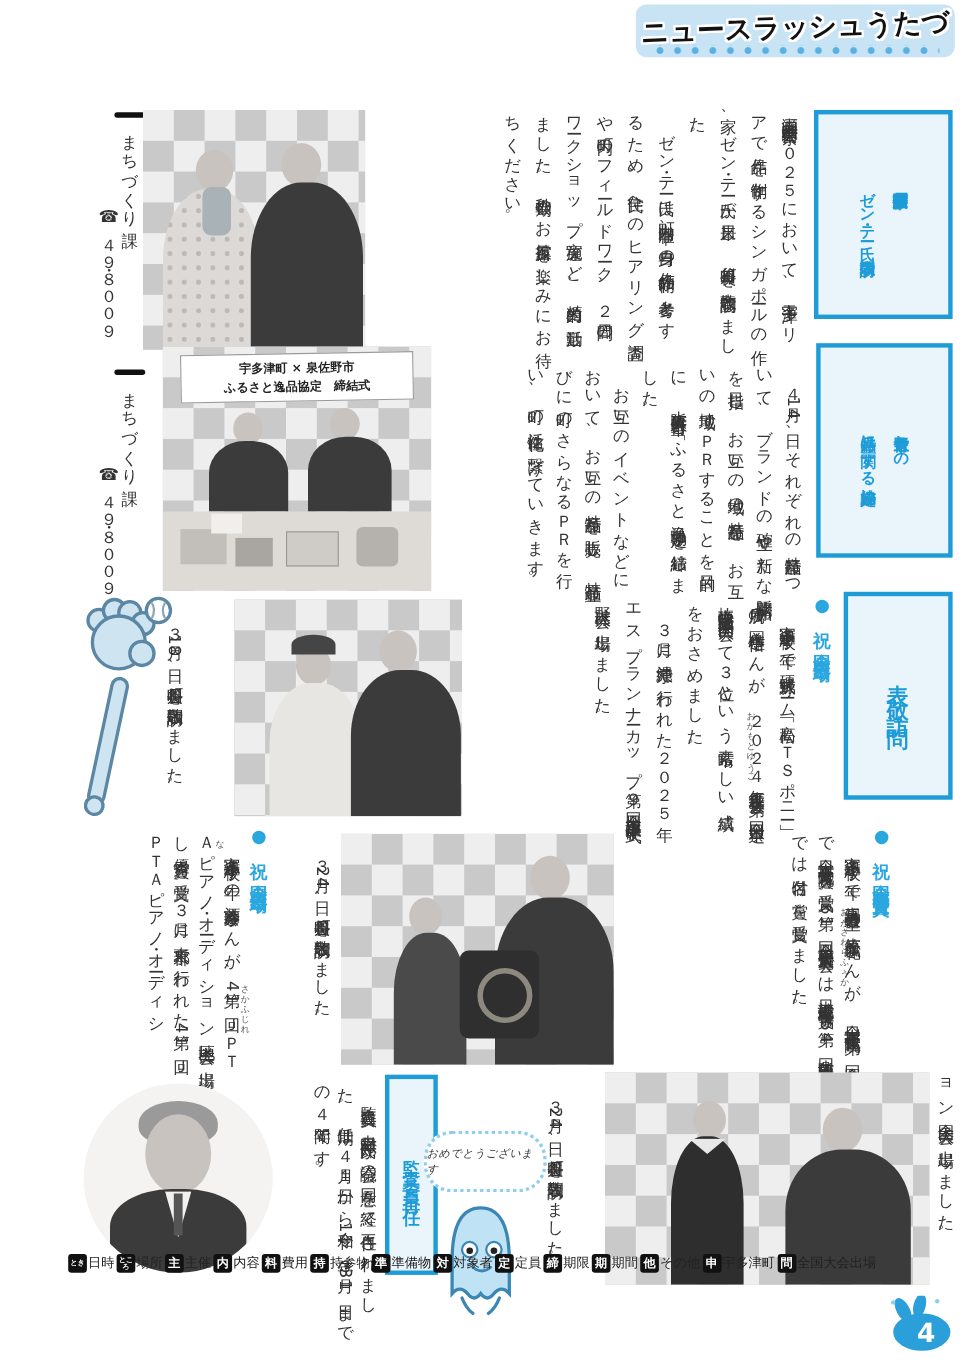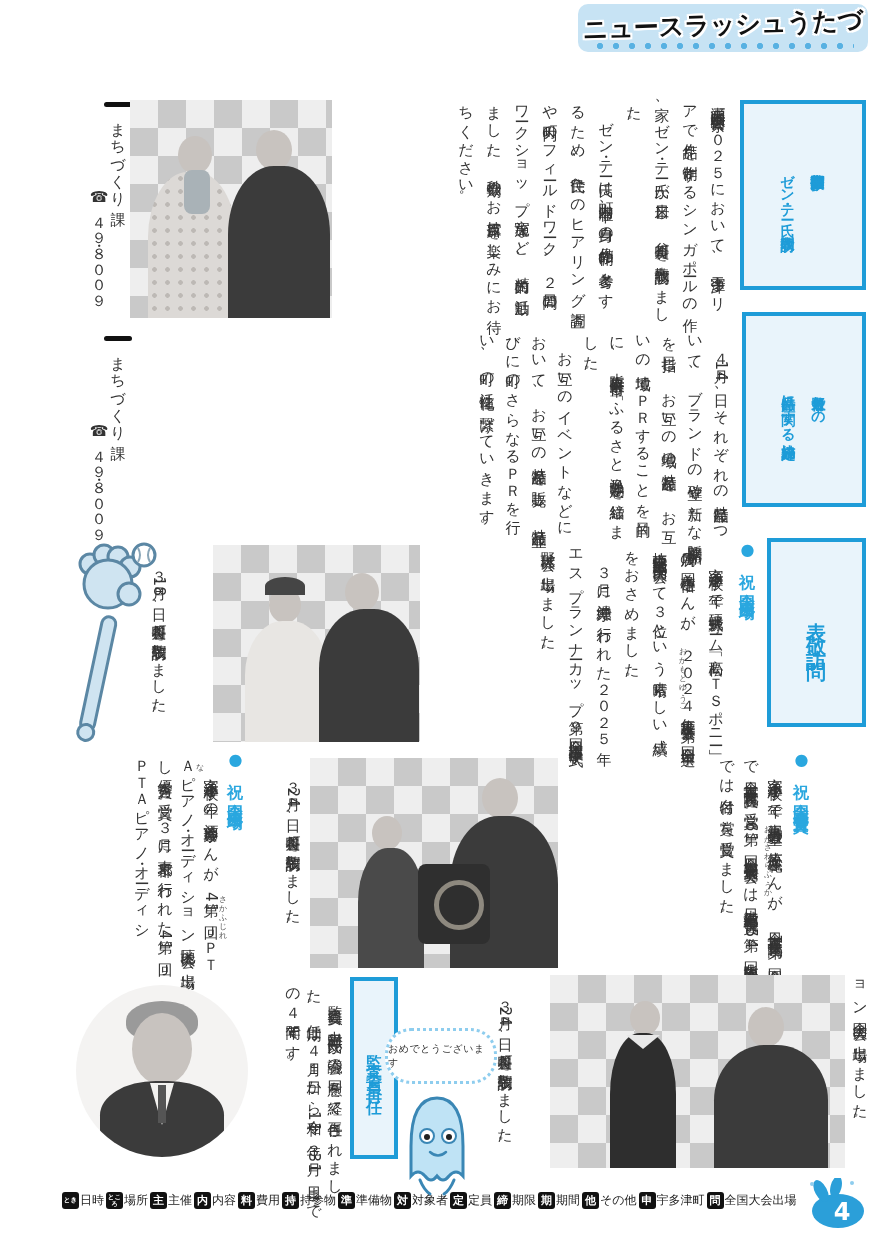--- a/index.html
+++ b/index.html
@@ -29,23 +29,23 @@
   
   .photo{position:absolute;overflow:hidden;background:#d9d9d9;}
   .backdrop{position:absolute;inset:0;background:repeating-conic-gradient(#c9c9c9 0% 25%,#eeeeee 0% 50%);background-size:56px 56px;}
   .head{position:absolute;background:#c8c3bf;border-radius:50%;}
   .suit{position:absolute;background:#3b3b3b;border-radius:45% 45% 0 0;}
   .lightwear{position:absolute;background:#dcd9d6;border-radius:45% 45% 0 0;}
   .banner{position:absolute;background:#fff;border:1px solid #9a9a9a;text-align:center;color:#222;font-weight:bold;font-size:11px;line-height:17px;padding-top:4px;box-sizing:border-box;transform:rotate(-1deg);}
   .portrait{position:absolute;border-radius:50%;overflow:hidden;background:#f4f3f2;}
   
   .bubble{position:absolute;background:#fff;border:3px dotted #8ecdee;border-radius:26px;
-          display:flex;align-items:center;justify-content:center;font-size:10px;color:#333;letter-spacing:.5px;}
-  
-  .legend{position:absolute;left:62px;top:1192px;width:744px;display:flex;gap:2px;align-items:center;}
+          display:flex;align-items:center;justify-content:center;font-size:10px;color:#333;letter-spacing:.5px;font-style:italic;}
+  
+  .legend{position:absolute;left:62px;top:1140px;width:744px;display:flex;gap:2px;align-items:center;}
   .lg{display:flex;align-items:center;gap:1px;}
   .lgbox{width:17px;height:17px;background:#111;color:#fff;border-radius:3px;display:flex;align-items:center;justify-content:center;
          font-weight:bold;font-size:11px;flex:0 0 auto;}
   .lgbox.sm{font-size:6.5px;line-height:7px;word-break:break-all;text-align:center;padding:1px;box-sizing:border-box;}
   .lglabel{font-size:12px;color:#222;white-space:nowrap;}
 </style>
 </head>
 <body>
 
 <div class="page">
@@ -79,20 +79,37 @@
       <div>瀬戸内国際芸術祭参加作家</div>
       <div>ゼン・テー氏　表敬訪問</div>
     </div>
   </div>
 
   <div class="vcol cap" style="left:104px;top:336px;height:170px">
     <span class="badge">問</span><span>まちづくり課</span>
   </div>
   <div class="vcol cap" style="left:86px;top:422px;height:145px">☎４９・８００９</div>
 
+  <div class="photo" style="left:148px;top:315px;width:244px;height:222px">
+    <div class="backdrop"></div>
+    <div class="head" style="left:64px;top:60px;width:27px;height:29px"></div>
+    <div class="suit" style="left:42px;top:86px;width:72px;height:64px"></div>
+    <div class="head" style="left:152px;top:56px;width:27px;height:29px"></div>
+    <div class="suit" style="left:132px;top:82px;width:76px;height:68px"></div>
+    <div style="position:absolute;left:0;top:150px;width:244px;height:72px;background:#dedbd7"></div>
+    <div style="position:absolute;left:16px;top:166px;width:42px;height:32px;background:#c2beb9"></div>
+    <div style="position:absolute;left:66px;top:174px;width:34px;height:26px;background:#a9a5a0"></div>
+    <div style="position:absolute;left:112px;top:168px;width:46px;height:30px;background:#cfcbc6;border:1px solid #9b978f"></div>
+    <div style="position:absolute;left:176px;top:164px;width:38px;height:36px;background:#b5b1ac;border-radius:6px"></div>
+    <div style="position:absolute;left:44px;top:152px;width:28px;height:18px;background:#f0efec"></div>
+    <div class="banner" style="left:16px;top:6px;width:212px;height:44px">
+      <div>宇多津町 × 泉佐野市</div>
+      <div>ふるさと逸品協定　締結式</div>
+    </div>
+  </div>
 
   <div class="vcol body15" style="left:398px;top:326px;width:336px;height:214px;line-height:26px">
     <p>　４月14日、それぞれの特産品について、ブランドの確立や新たな販路開拓を目指し、お互いの地域の特産品を、お互いの地域でＰＲすることを目的に、大阪府泉佐野市と「ふるさと逸品協定」を締結しました。</p>
     <p>　お互いのイベントなどにおいて、お互いの特産品を販売し、特産品並びに町のさらなるＰＲを行い、町の活性化に繋げていきます。</p>
   </div>
 
   <div class="tbox" style="left:742px;top:312px;width:124px;height:195px">
     <div class="tinner" style="font-size:14px">
       <div>泉佐野市との</div>
       <div>特産品に関する協定締結</div>

